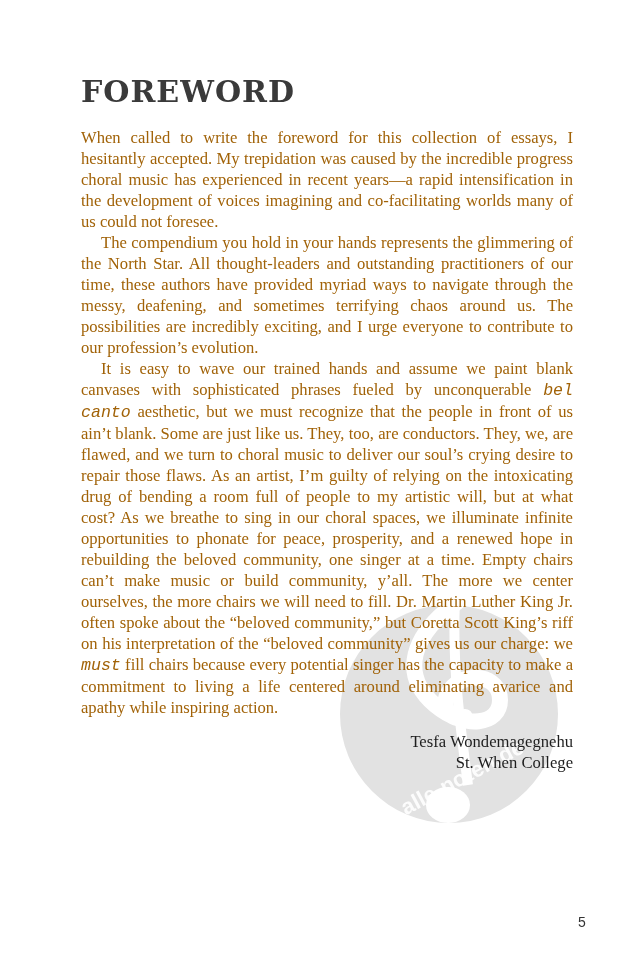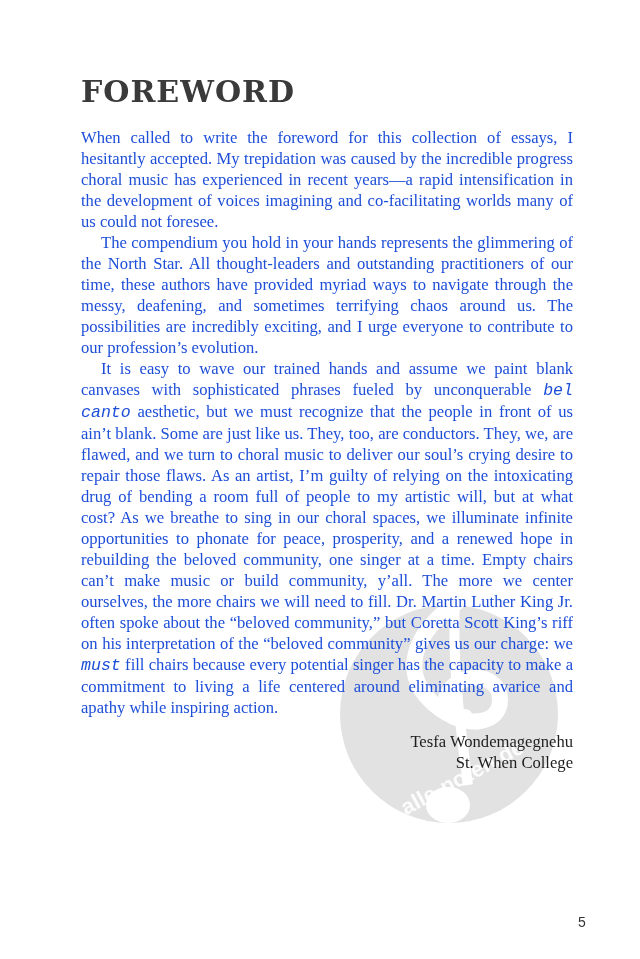--- a/index.html
+++ b/index.html
@@ -51,21 +51,21 @@
       text-align: center;
     }
     .body-text {
       position: absolute;
       left: 81px;
       top: 127px;
       width: 492px;
       font-family: "Liberation Serif", "DejaVu Serif", serif;
       font-size: 16.6px;
       line-height: 21px;
-      color: #1d4ed8;
+      color: #a16207;
       text-align: justify;
       z-index: 1;
     }
     .body-text p {
       margin: 0;
       text-indent: 0;
     }
     .body-text p + p {
       text-indent: 20px;
     }

